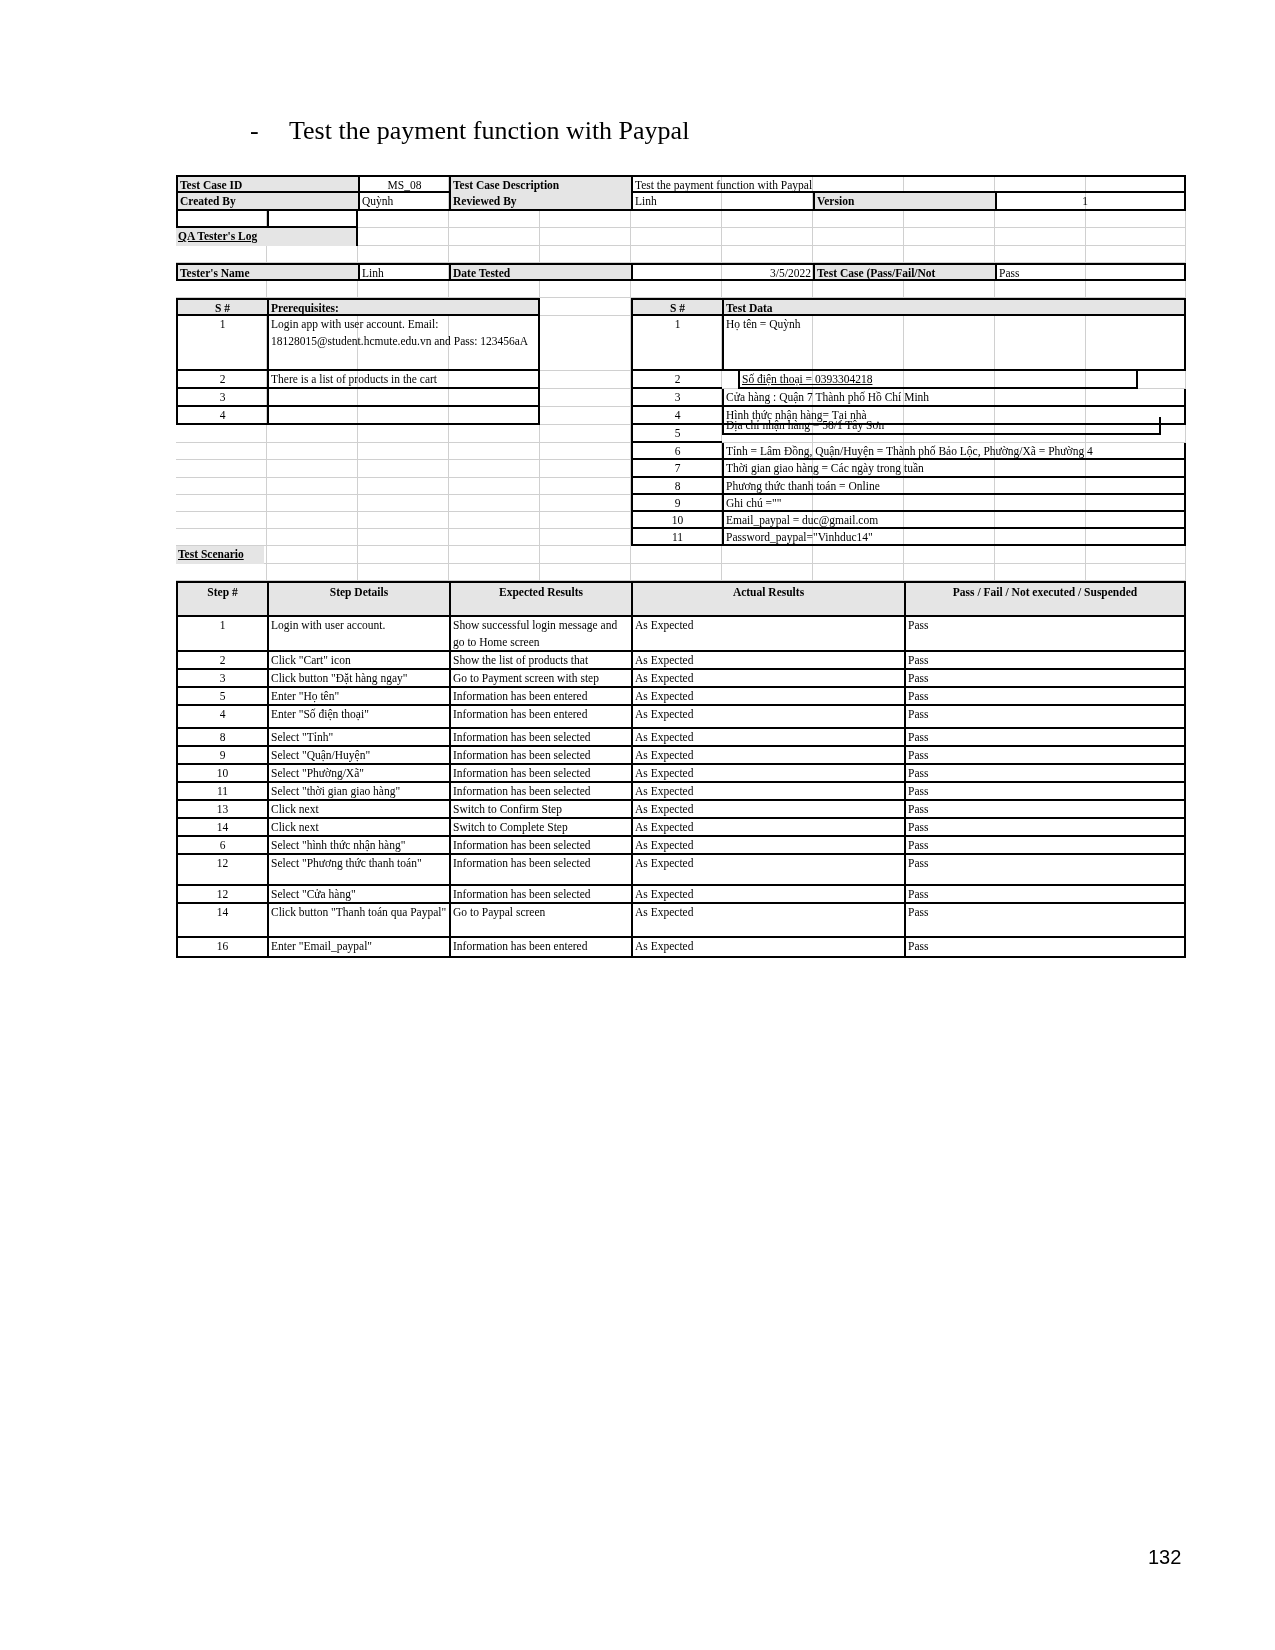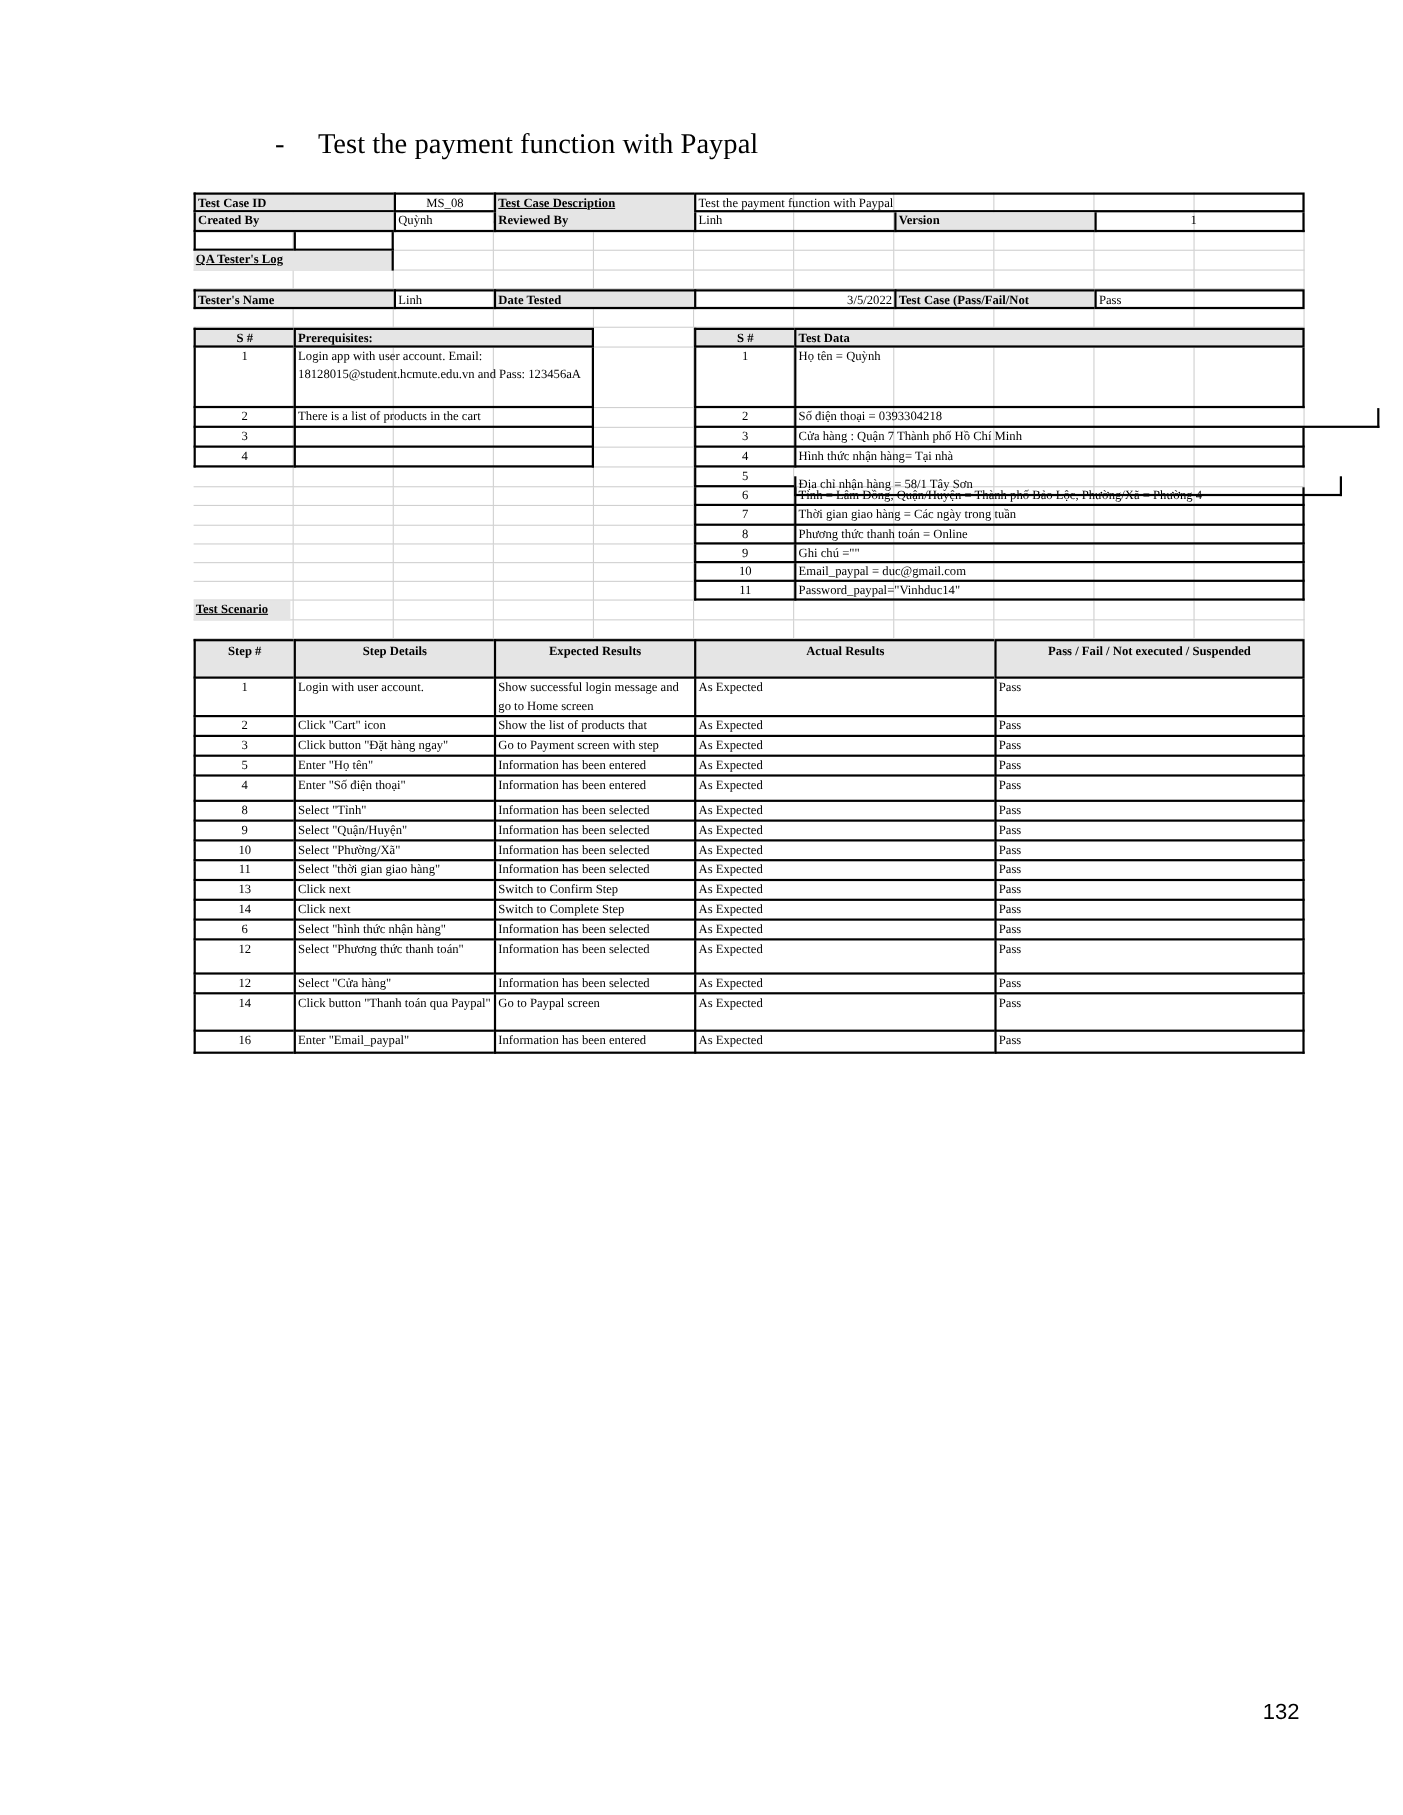--- a/index.html
+++ b/index.html
@@ -261,21 +261,21 @@
       <div class="c g" style="left: 455px; top: 389px; width: 91px; height: 17px;"></div>
       <div class="c g" style="left: 546px; top: 389px; width: 91px; height: 17px;"></div>
       <div class="c g" style="left: 637px; top: 389px; width: 91px; height: 17px;"></div>
       <div class="c g" style="left: 728px; top: 389px; width: 91px; height: 17px;"></div>
       <div class="c g" style="left: 819px; top: 389px; width: 91px; height: 17px;"></div>
       <div class="c g" style="left: 910px; top: 389px; width: 100px; height: 17px;"></div>
     </div>
 
   <div class="c y b kt kb kl" style="left:0;top:0;width:182px;height:18px;">Test Case ID</div>
   <div class="c kt kb kl" style="left:182px;top:0;width:91px;height:18px;text-align:center;">MS_08</div>
-  <div class="c y b kt kb kl" style="left:273px;top:0;width:182px;height:28px;text-decoration:underline;">Test Case Description</div>
+  <div class="c y b kt kb kl" style="left:273px;top:0;width:182px;height:28px;">Test Case Description</div>
   <div class="c kt kb kl kr" style="left:455px;top:0;width:555px;height:18px;">Test the payment function with Paypal</div>
 
   <div class="c y b kb kl" style="left:0;top:18px;width:182px;height:18px;">Created By</div>
   <div class="c kb kl" style="left:182px;top:18px;width:91px;height:18px;">Quỳnh</div>
   <div class="c y b kb kl" style="left:273px;top:18px;width:182px;height:18px;">Reviewed By</div>
   <div class="c kb kl" style="left:455px;top:18px;width:182px;height:18px;">Linh</div>
   <div class="c y b kb kl" style="left:637px;top:18px;width:182px;height:18px;">Version</div>
   <div class="c rt kb kl kr" style="left:819px;top:18px;width:191px;height:18px;padding-right:96px;">1</div>
 
   <div class="c kb kl" style="left:0;top:36px;width:91px;height:17px;"></div>
@@ -301,27 +301,27 @@
   <div class="c kb kl kr" style="left:91px;top:214px;width:273px;height:18px;"></div>
   <div class="c ctr kb kl" style="left:0;top:232px;width:91px;height:18px;">4</div>
   <div class="c kb kl kr" style="left:91px;top:232px;width:273px;height:18px;"></div>
 
   <div class="c y b ctr kt kb kl" style="left:455px;top:123px;width:91px;height:18px;">S #</div>
   <div class="c y b kt kb kl kr" style="left:546px;top:123px;width:464px;height:18px;">Test Data</div>
   <div id="testdata">
       <div class="c ctr kb kl" style="left: 455px; top: 141px; width: 91px; height: 55px;">1</div>
       <div class="c kb kl kr" style="left: 546px; top: 141px; width: 464px; height: 55px;">Họ tên = Quỳnh</div>
       <div class="c ctr kb kl" style="left: 455px; top: 196px; width: 91px; height: 18px;">2</div>
-      <div class="c kb kl kr" style="left: 546px; top: 196px; width: 532px; height: 18px;">Số điện thoại = 0393304218</div>
+      <div class="c kb kl kr" style="left: 562px; top: 196px; width: 400px; height: 18px; text-decoration: underline;">Số điện thoại = 0393304218</div>
       <div class="c ctr kb kl" style="left: 455px; top: 214px; width: 91px; height: 18px;">3</div>
       <div class="c kb kl kr" style="left: 546px; top: 214px; width: 464px; height: 18px;">Cửa hàng : Quận 7 Thành phố Hồ Chí Minh</div>
       <div class="c ctr kb kl" style="left: 455px; top: 232px; width: 91px; height: 18px;">4</div>
       <div class="c kb kl kr" style="left: 546px; top: 232px; width: 464px; height: 18px;">Hình thức nhận hàng= Tại nhà</div>
       <div class="c ctr kb kl" style="left: 455px; top: 250px; width: 91px; height: 18px;">5</div>
-      <div class="c kb kl kr" style="left: 546px; top: 258px; width: 498px; height: 18px;">Địa chỉ nhận hàng = 58/1 Tây Sơn</div>
+      <div class="c kb kl kr" style="left: 546px; top: 242px; width: 439px; height: 18px;">Địa chỉ nhận hàng = 58/1 Tây Sơn</div>
       <div class="c ctr kb kl" style="left: 455px; top: 268px; width: 91px; height: 17px;">6</div>
       <div class="c kb kl kr" style="left: 546px; top: 268px; width: 464px; height: 17px;">Tỉnh = Lâm Đồng, Quận/Huyện = Thành phố Bảo Lộc, Phường/Xã = Phường 4</div>
       <div class="c ctr kb kl" style="left: 455px; top: 285px; width: 91px; height: 18px;">7</div>
       <div class="c kb kl kr" style="left: 546px; top: 285px; width: 464px; height: 18px;">Thời gian giao hàng = Các ngày trong tuần</div>
       <div class="c ctr kb kl" style="left: 455px; top: 303px; width: 91px; height: 17px;">8</div>
       <div class="c kb kl kr" style="left: 546px; top: 303px; width: 464px; height: 17px;">Phương thức thanh toán = Online</div>
       <div class="c ctr kb kl" style="left: 455px; top: 320px; width: 91px; height: 17px;">9</div>
       <div class="c kb kl kr" style="left: 546px; top: 320px; width: 464px; height: 17px;">Ghi chú =""</div>
       <div class="c ctr kb kl" style="left: 455px; top: 337px; width: 91px; height: 17px;">10</div>
       <div class="c kb kl kr" style="left: 546px; top: 337px; width: 464px; height: 17px;">Email_paypal = duc@gmail.com</div>

